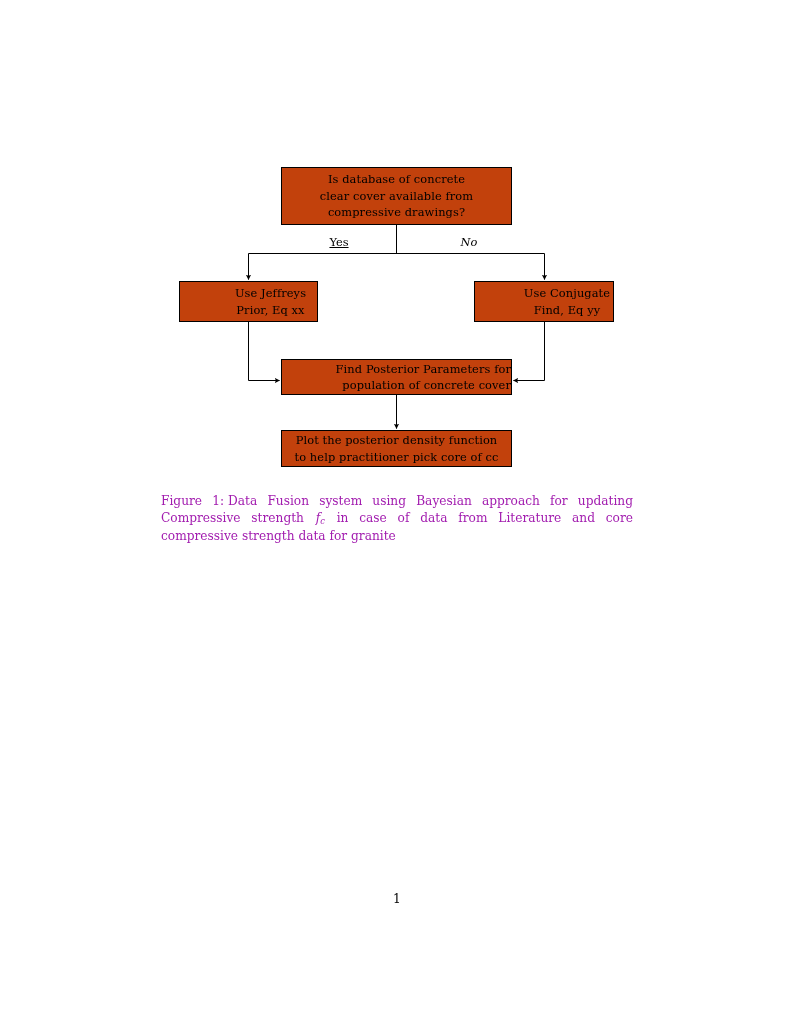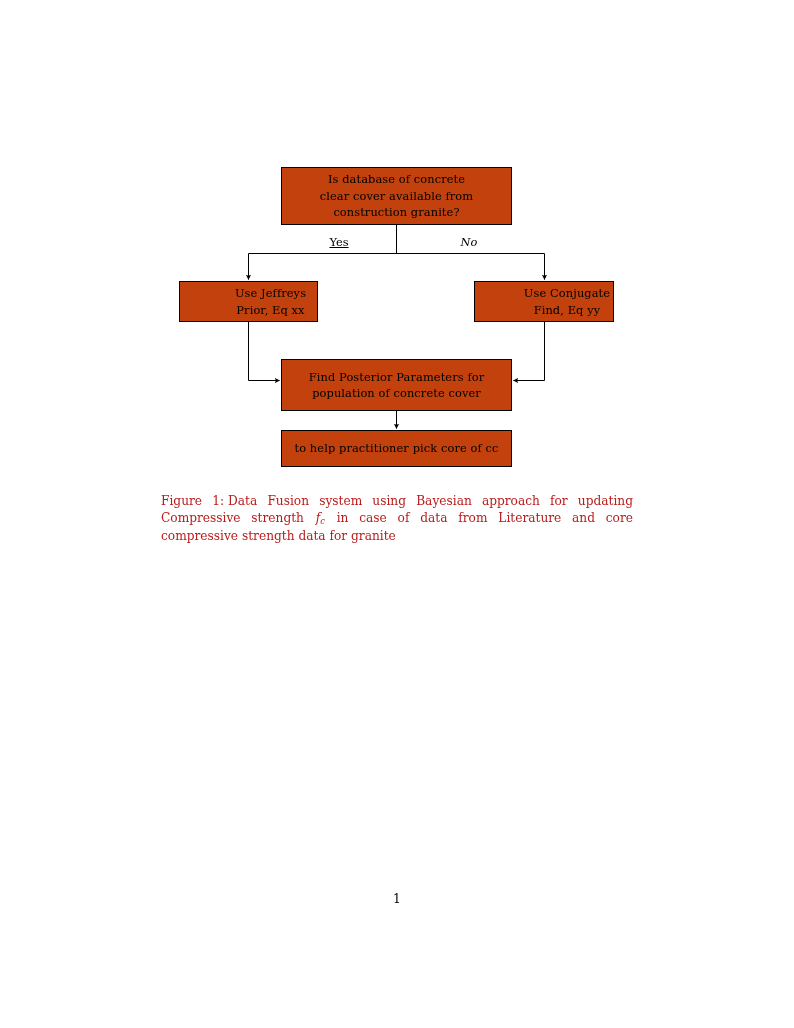--- a/index.html
+++ b/index.html
@@ -56,21 +56,21 @@
     color: #000000;
     text-align: center;
     z-index: 2;
   }
   .node-box .ln { display: block; white-space: nowrap; }
 
   
   #node-decision { left: 281px; top: 167px; width: 231px; height: 58px; }
   #node-jeffreys { left: 179px; top: 281px; width: 139px; height: 41px; padding-left: 44px; }
   #node-conjugate { left: 474px; top: 281px; width: 140px; height: 41px; padding-left: 46px; }
-  #node-posterior { left: 281px; top: 359px; width: 231px; height: 52px; }
+  #node-posterior { left: 281px; top: 359px; width: 231px; height: 36px; align-items: flex-end; }
   #node-plot      { left: 281px; top: 430px; width: 231px; height: 37px; }
 
   
   .branch-label {
     position: absolute;
     font-family: "DejaVu Serif", "Liberation Serif", serif;
     font-size: 11.4px;
     line-height: 1;
     color: #000000;
     white-space: nowrap;
@@ -82,21 +82,21 @@
 
   
   #caption {
     position: absolute;
     left: 161px;
     top: 493px;
     width: 472px;
     font-family: "DejaVu Serif", "Liberation Serif", serif;
     font-size: 12.2px;
     line-height: 1.42;
-    color: #b91c1c;
+    color: #a21caf;
     text-align: justify;
     text-justify: inter-word;
   }
   #caption .cap-sep { display: inline-block; width: 4px; }
   .math-italic {
     font-style: italic;
     font-family: "DejaVu Serif", "Liberation Serif", serif;
     padding: 0 1px;
   }
   .math-sub {
@@ -142,21 +142,21 @@
       <path d="M 248.5 322 L 248.5 380.5 L 279.5 380.5" stroke="#000000" stroke-width="1" fill="none" marker-end="url(#arrow)"></path>
 
       <path d="M 544.5 322 L 544.5 380.5 L 513.5 380.5" stroke="#000000" stroke-width="1" fill="none" marker-end="url(#arrow)"></path>
 
       <path d="M 396.5 395 L 396.5 428.5" stroke="#000000" stroke-width="1" fill="none" marker-end="url(#arrow)"></path>
     </svg>
 
     <div class="node-box" id="node-decision">
       <span class="ln">Is database of concrete</span>
       <span class="ln">clear cover available from</span>
-      <span class="ln">construction granite?</span>
+      <span class="ln">compressive drawings?</span>
     </div>
 
     <span class="branch-label" id="label-yes">Yes</span>
     <span class="branch-label" id="label-no">No</span>
 
     <div class="node-box" id="node-jeffreys">
       <span class="ln">Use Jeffreys</span>
       <span class="ln">Prior, Eq xx</span>
     </div>
 
@@ -164,20 +164,21 @@
       <span class="ln">Use Conjugate</span>
       <span class="ln">Find, Eq yy</span>
     </div>
 
     <div class="node-box" id="node-posterior">
       <span class="ln">Find Posterior Parameters for</span>
       <span class="ln">population of concrete cover</span>
     </div>
 
     <div class="node-box" id="node-plot">
+      <span class="ln">Plot the posterior density function</span>
       <span class="ln">to help practitioner pick core of cc</span>
     </div>
 
   </div>
 
   <div id="caption"><span>Figure 1:</span><span class="cap-sep"></span><span>Data Fusion system using Bayesian approach for updating Compressive strength</span>
     <span class="math-italic"><span>f</span><span class="math-sub">c</span></span>
     <span>in case of data from Literature and core compressive strength data for granite</span></div>
 
   <div id="page-number">1</div>

